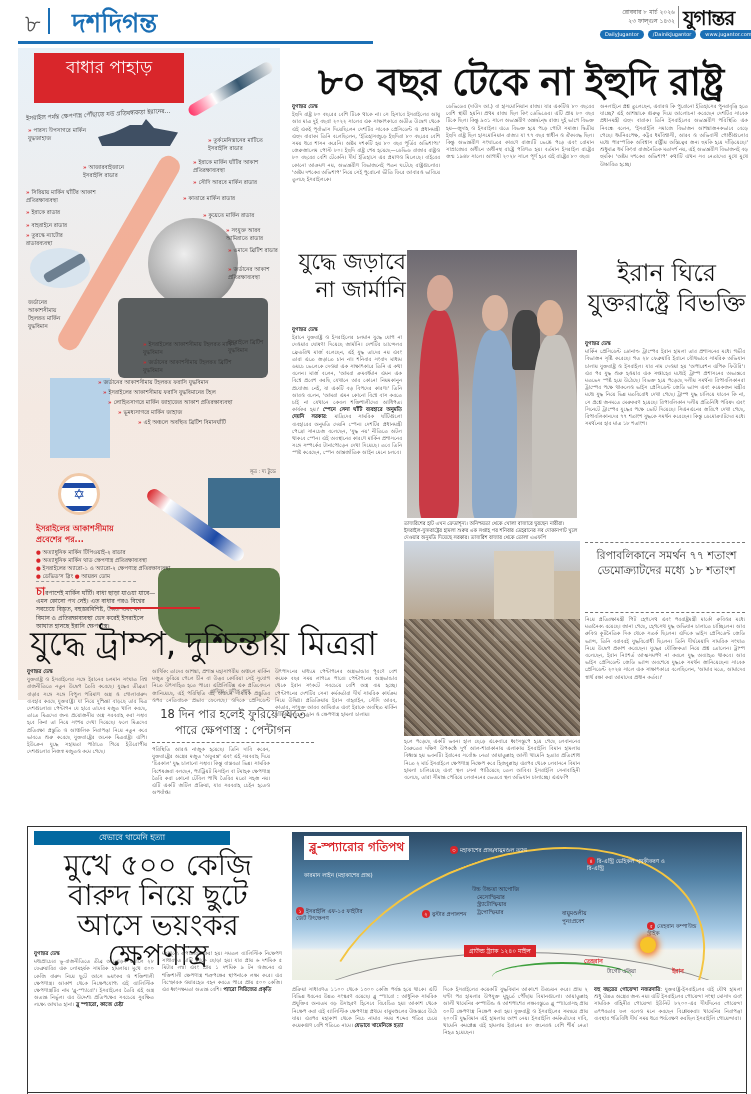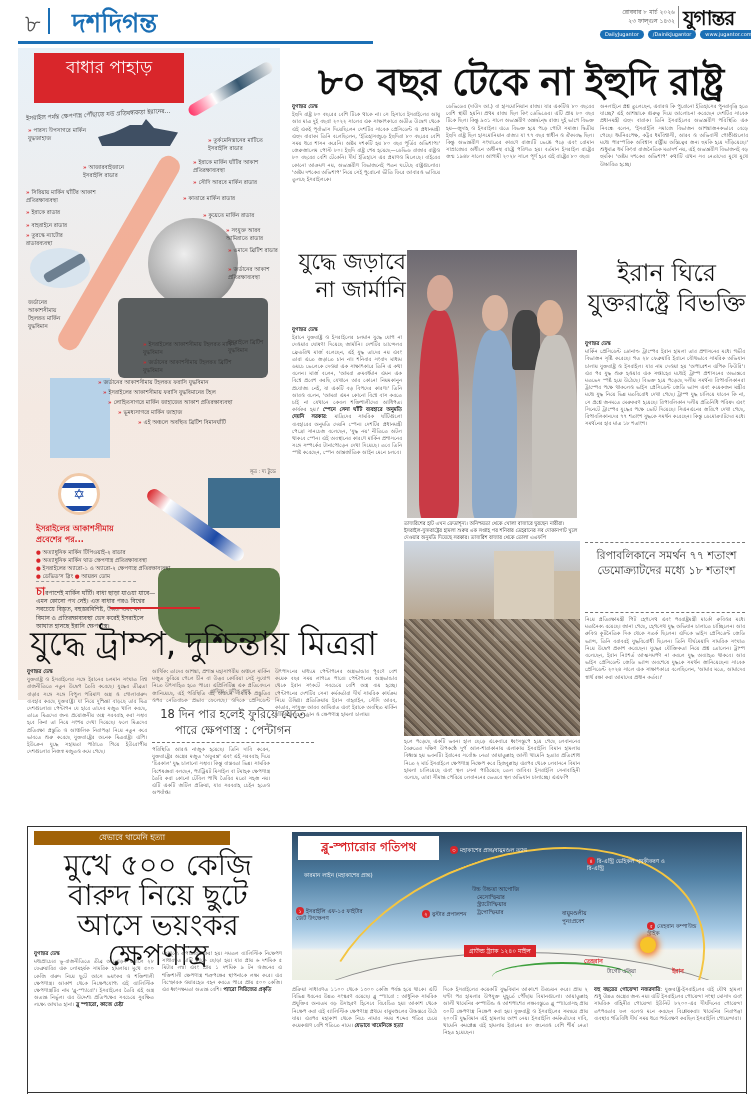--- a/index.html
+++ b/index.html
@@ -64,26 +64,26 @@
 
   .h-iran { position: absolute; left: 582px; top: 250px; width: 169px; text-align: center; font-size: 24px; line-height: 30px; color: #111; margin-top: 8px; }
   .h-republican { position: absolute; left: 582px; top: 548px; width: 169px; text-align: center; font-size: 11px; line-height: 15px; color: #333; }
   .dash-rule { position: absolute; border-top: 1px dashed #777; }
 
   .h-trump { position: absolute; left: 30px; top: 618px; font-size: 33px; color: #111; white-space: nowrap; letter-spacing: -0.5px; }
   .h-pentagon { position: absolute; left: 148px; top: 706px; width: 170px; text-align: center; font-size: 11.5px; line-height: 16px; color: #333; }
 
   
   .bottom-box { position: absolute; left: 27px; top: 826px; width: 720px; height: 268px; border: 1px solid #333; border-bottom: none; }
-  .kicker { position: absolute; left: 34px; top: 831px; width: 196px; height: 14px; background: #a16207; color: #fff; font-size: 8px; line-height: 14px; text-align: center; }
+  .kicker { position: absolute; left: 34px; top: 831px; width: 196px; height: 14px; background: #0369a1; color: #fff; font-size: 8px; line-height: 14px; text-align: center; }
   .h-mukhe { position: absolute; left: 34px; top: 850px; width: 248px; text-align: center; font-size: 29px; line-height: 30px; color: #111; }
   .diagram { position: absolute; left: 292px; top: 832px; width: 450px; height: 148px; background: linear-gradient(180deg, #2c4a66 0%, #4f7fa3 30%, #a4c8e3 65%, #dbe9f3 78%, #f2f2ec 80%, #ecefe3 100%); overflow: hidden; }
   .diagram .arc { position: absolute; left: 20px; top: 25px; width: 400px; height: 260px; border: 2px solid #f4c542; border-radius: 50%; border-bottom-color: transparent; border-left-color: transparent; transform: rotate(-20deg); }
   .diagram .earth { position: absolute; left: -40px; top: 120px; width: 540px; height: 200px; border-radius: 50%; background: #f4f3ee; border-top: 1px solid #888; }
-  .diag-title { position: absolute; left: 6px; top: 4px; background: #fff; color: #d9262b; font-size: 12px; font-weight: bold; padding: 2px 23px; }
+  .diag-title { position: absolute; left: 12px; top: 4px; background: #fff; color: #d9262b; font-size: 12px; font-weight: bold; padding: 2px 5px; }
   .diag-label { position: absolute; font-size: 5.5px; line-height: 7.5px; color: #fff; }
   .diag-label.dark { color: #223; }
   .step-num { display: inline-block; width: 8px; height: 8px; border-radius: 50%; background: #d9262b; color: #fff; font-size: 5px; text-align: center; line-height: 8px; margin-right: 2px; vertical-align: middle; }
   .ground-track { position: absolute; left: 172px; top: 113px; background: #d9262b; color: #fff; font-size: 6px; line-height: 8px; padding: 2px 5px; text-align: center; }
   .green-path { position: absolute; left: 200px; top: 130px; width: 140px; height: 30px; border-top: 2px solid #3da03d; border-radius: 50% 50% 0 0; }
   .explosion { position: absolute; left: 348px; top: 105px; width: 16px; height: 16px; background: #f7c42a; border-radius: 50%; box-shadow: 0 0 6px 3px #f08030; }
   .tehran-lbl { position: absolute; font-size: 6px; font-weight: bold; color: #d9262b; }
   .bottom-rule { position: absolute; left: 27px; top: 1092px; width: 720px; height: 1px; background: #333; }
 </style>
 </head>

